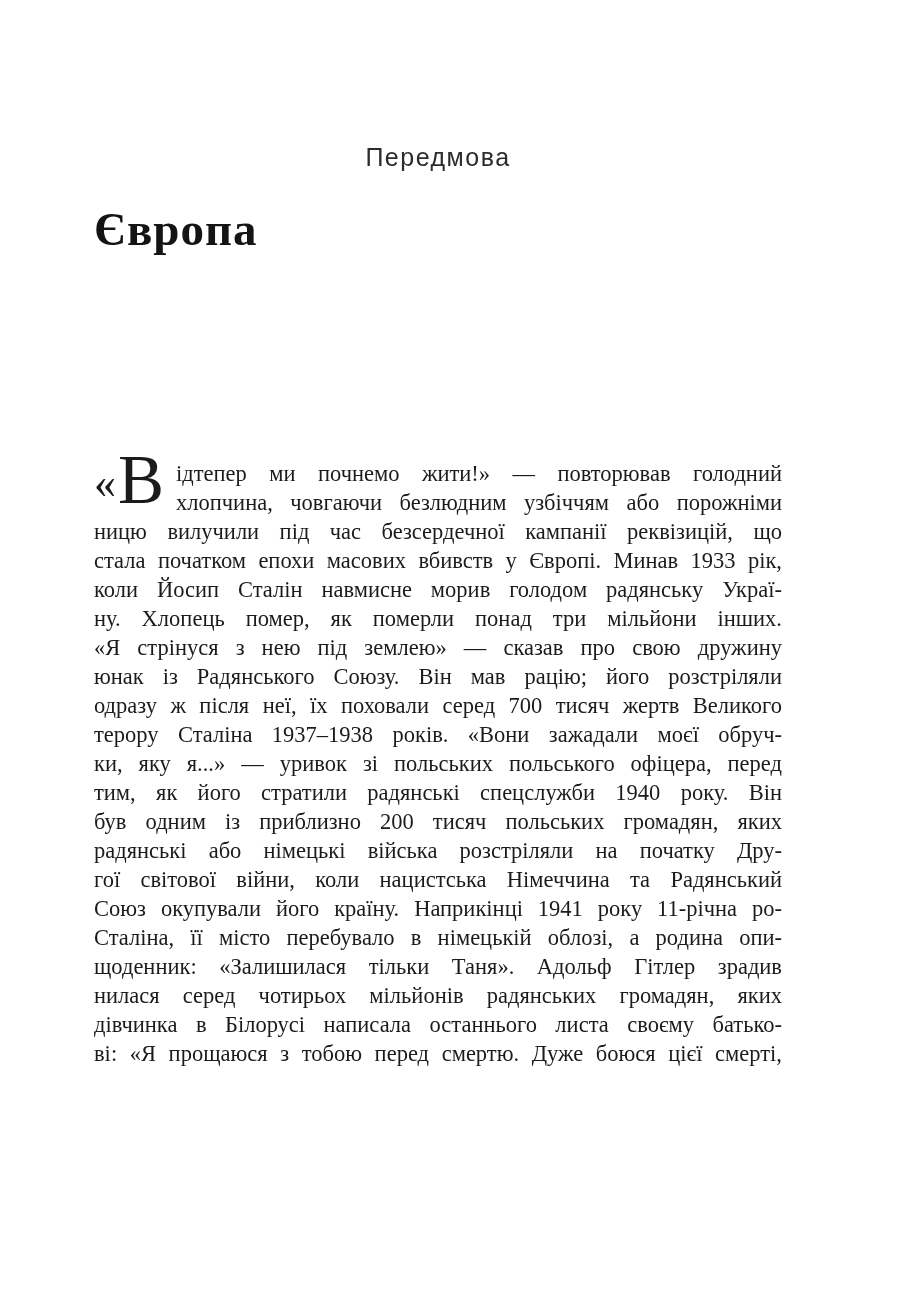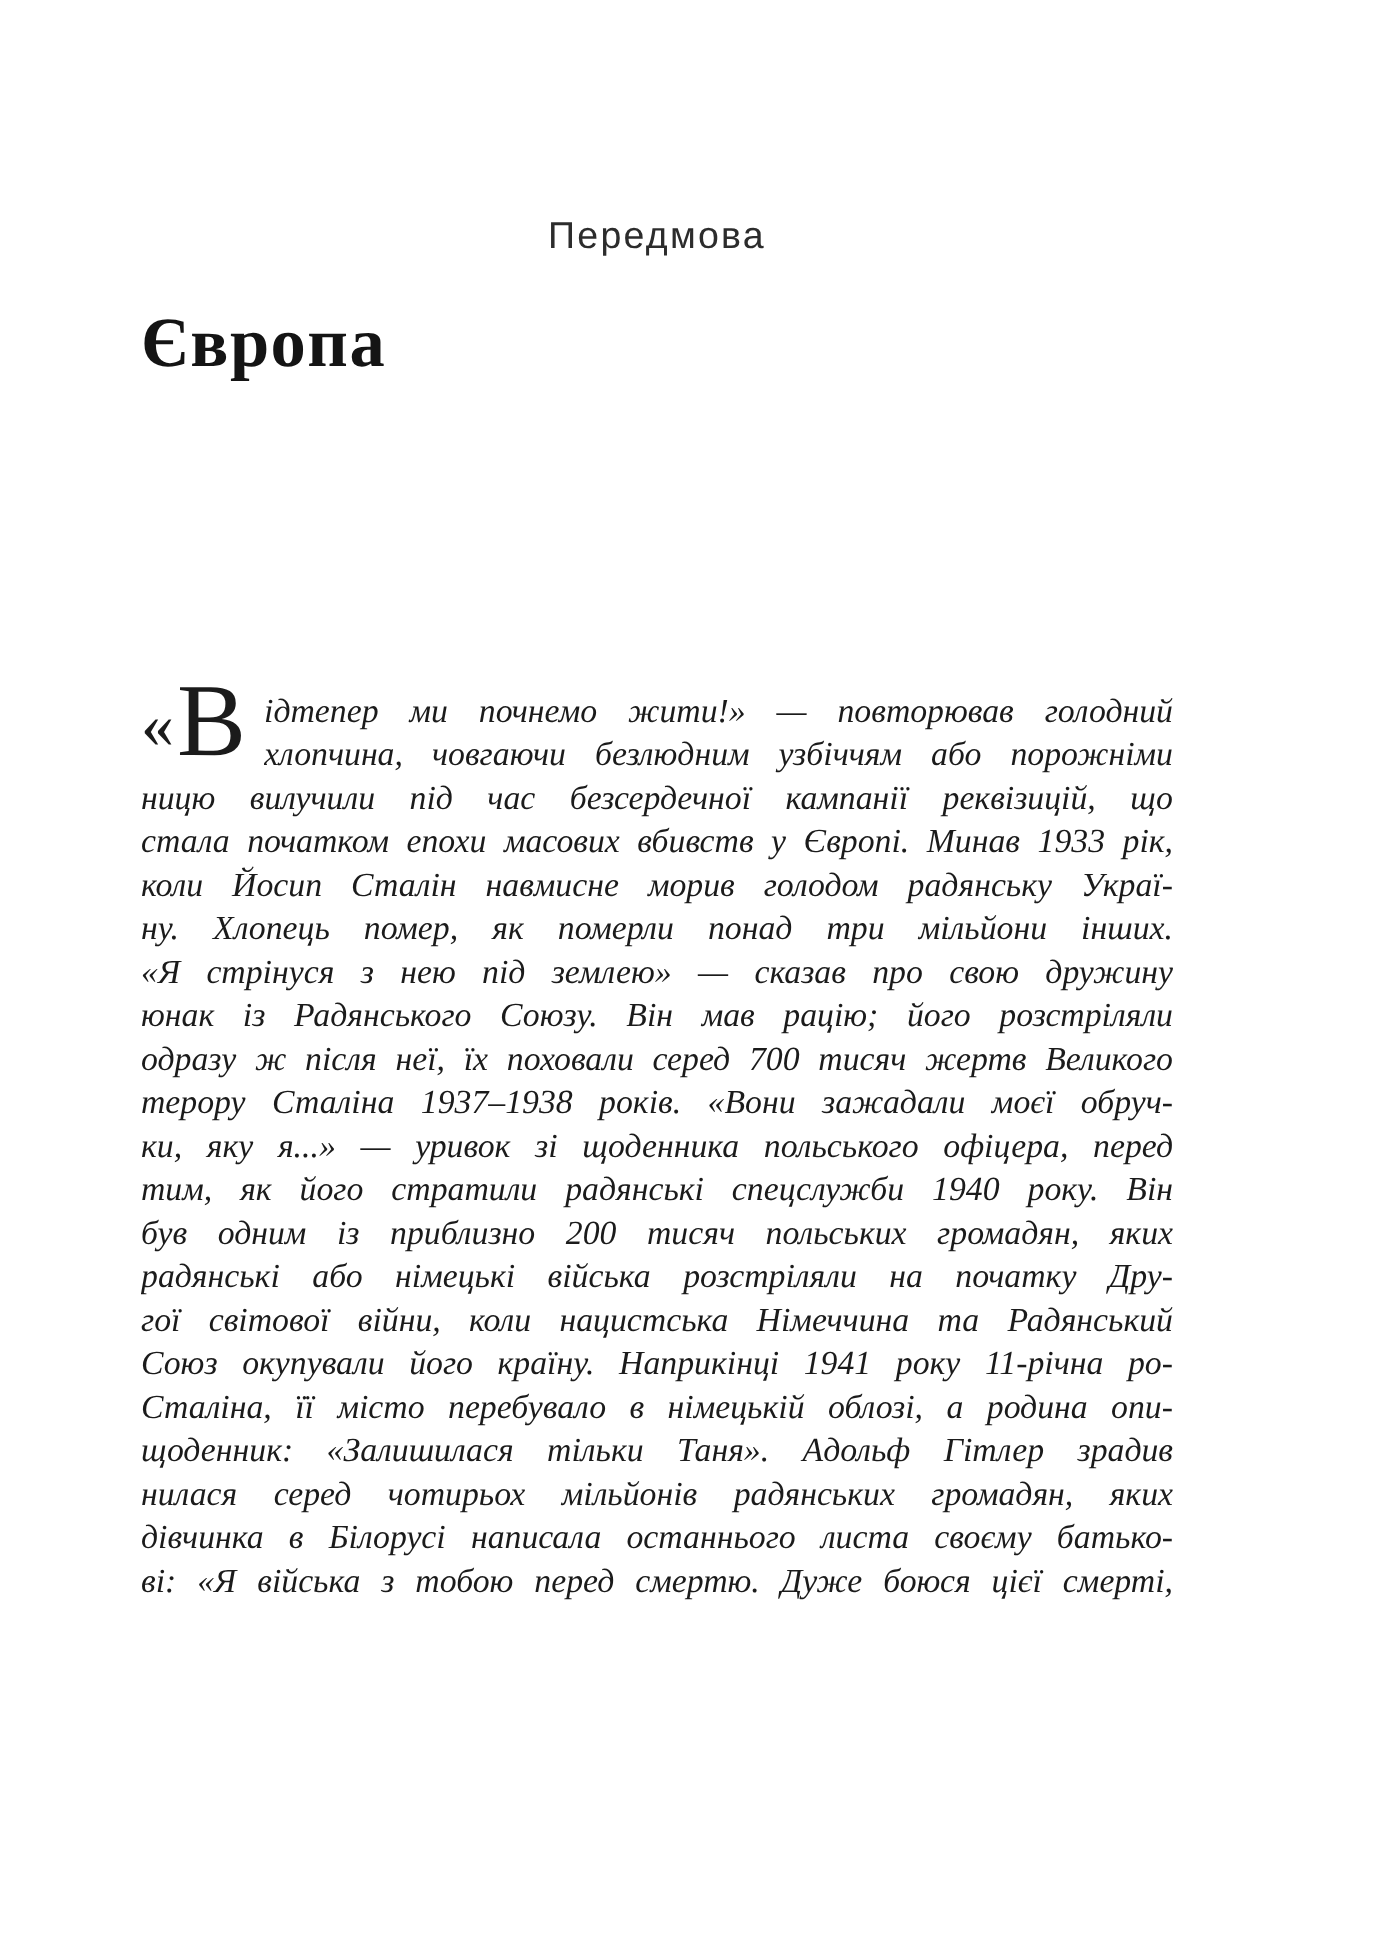--- a/index.html
+++ b/index.html
@@ -69,21 +69,20 @@
     line-height: 56px;
   }
 
   .line {
     text-align: justify;
     text-align-last: justify;
     text-justify: inter-word;
     height: 29px;
     overflow: hidden;
     white-space: normal;
-    font-style: italic;
   }
 </style>
 </head>
 <body style="background: rgb(255, 255, 255); color: rgb(27, 27, 27);">
 
 <div class="page">
 
   <div class="preface-label">Передмова</div>
 
   <h1 class="chapter-title" style="margin:0; position:absolute;">Європа</h1>
@@ -97,26 +96,26 @@
   <div class="line">ідтепер ми почнемо жити!» — повторював голодний</div>
       <div class="line">хлопчина, човгаючи безлюдним узбіччям або порожніми</div>
       <div class="line">ницю вилучили під час безсердечної кампанії реквізицій, що</div>
       <div class="line">стала початком епохи масових вбивств у Європі. Минав 1933 рік,</div>
       <div class="line">коли Йосип Сталін навмисне морив голодом радянську Украї-</div>
       <div class="line">ну. Хлопець помер, як померли понад три мільйони інших.</div>
       <div class="line">«Я стрінуся з нею під землею» — сказав про свою дружину</div>
       <div class="line">юнак із Радянського Союзу. Він мав рацію; його розстріляли</div>
       <div class="line">одразу ж після неї, їх поховали серед 700 тисяч жертв Великого</div>
       <div class="line">терору Сталіна 1937–1938 років. «Вони зажадали моєї обруч-</div>
-      <div class="line">ки, яку я...» — уривок зі щоденника польського офіцера, перед</div>
+      <div class="line">ки, яку я...» — уривок зі польських польського офіцера, перед</div>
       <div class="line">тим, як його стратили радянські спецслужби 1940 року. Він</div>
       <div class="line">був одним із приблизно 200 тисяч польських громадян, яких</div>
       <div class="line">радянські або німецькі війська розстріляли на початку Дру-</div>
       <div class="line">гої світової війни, коли нацистська Німеччина та Радянський</div>
       <div class="line">Союз окупували його країну. Наприкінці 1941 року 11-річна ро-</div>
       <div class="line">Сталіна, її місто перебувало в німецькій облозі, а родина опи-</div>
       <div class="line">щоденник: «Залишилася тільки Таня». Адольф Гітлер зрадив</div>
       <div class="line">нилася серед чотирьох мільйонів радянських громадян, яких</div>
       <div class="line">дівчинка в Білорусі написала останнього листа своєму батько-</div>
-      <div class="line">ві: «Я війська з тобою перед смертю. Дуже боюся цієї смерті,</div>
+      <div class="line">ві: «Я прощаюся з тобою перед смертю. Дуже боюся цієї смерті,</div>
     </div>
 
 </div>
 
 </body></html>

